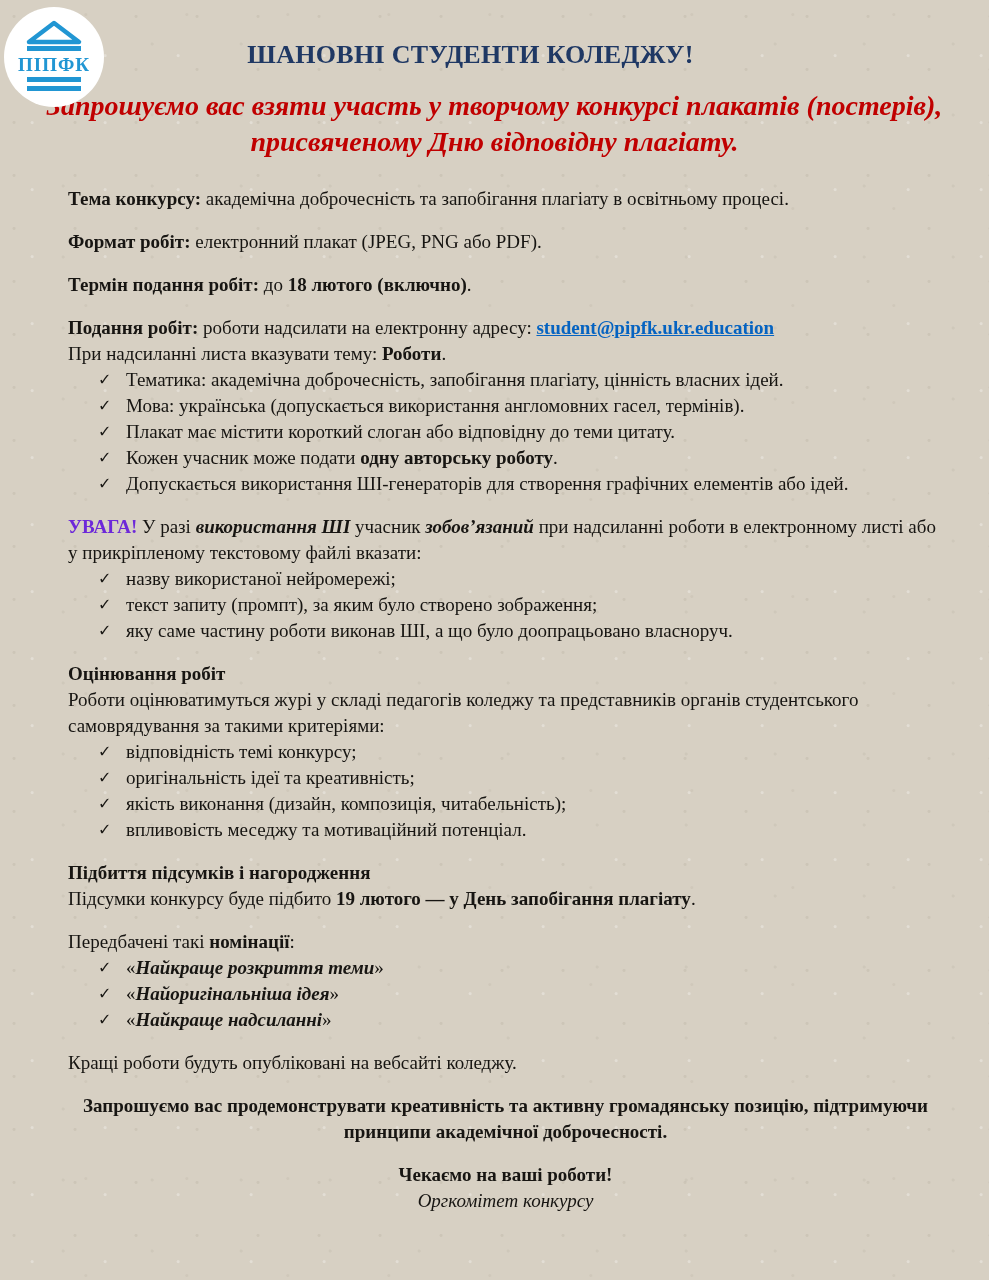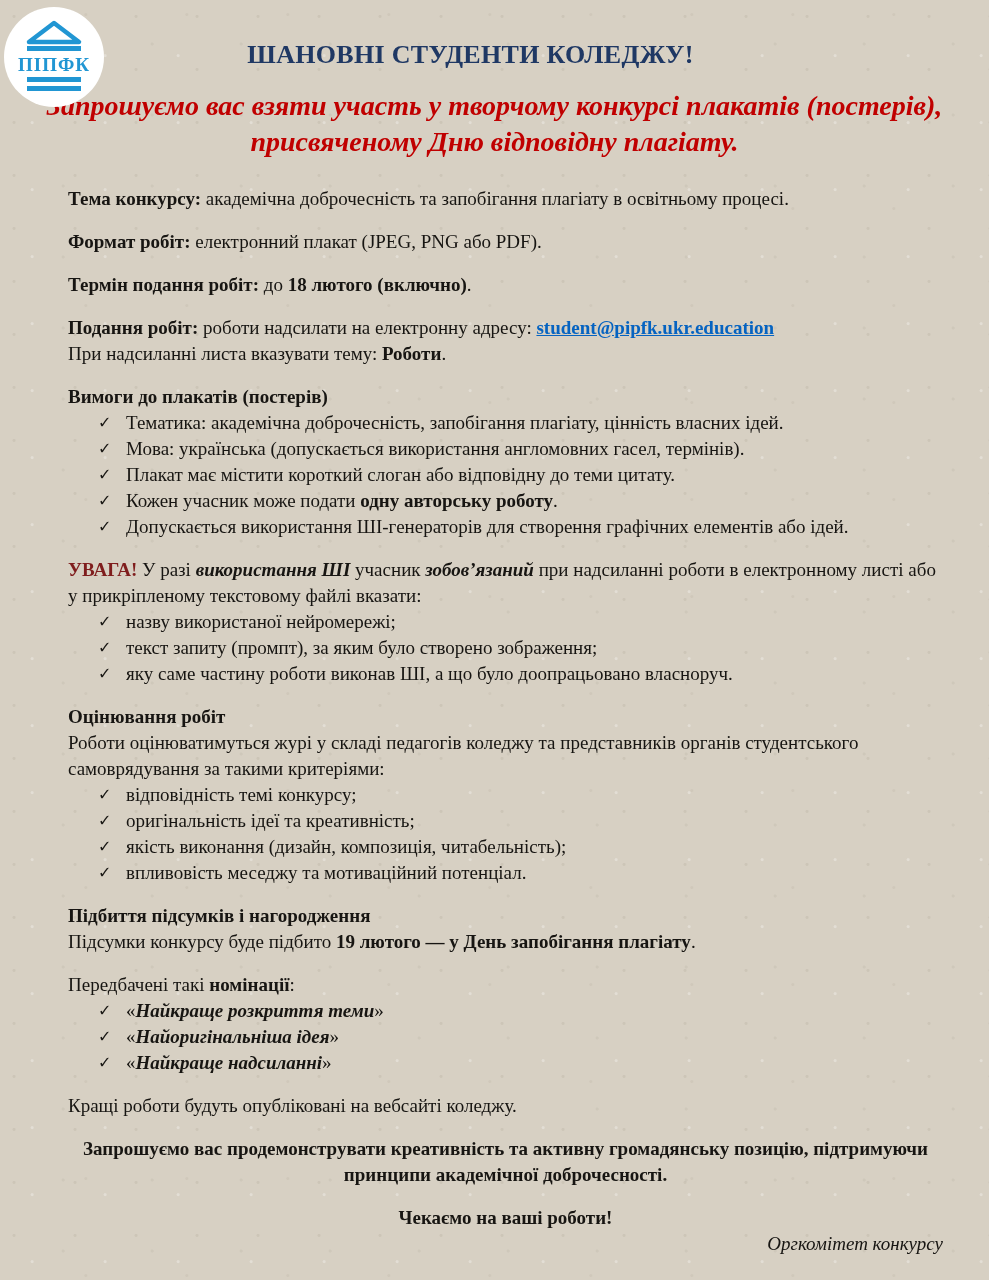--- a/index.html
+++ b/index.html
@@ -26,21 +26,21 @@
     margin-top:20px;text-align:center;
     font-weight:bold;font-style:italic;font-size:28px;line-height:36px;
   }
   .content{
     margin-top:26px;padding:0 46px 0 68px;
     font-size:19px;line-height:26px;
   }
   .para{margin:0;}
   .gap{margin-top:17px;}
   .center{text-align:center;}
-  .right{text-align:right;}
+  .right{text-align:center;}
   .b{font-weight:bold;}
   .i{font-style:italic;}
   a.link{font-weight:bold;text-decoration:underline;cursor:pointer;}
   .bullets{margin:0;}
   .bullet-row{display:flex;padding-left:30px;}
   .check{
     flex:none;width:28px;
     font-family:"DejaVu Sans", sans-serif;
     font-size:16px;
   }
@@ -66,21 +66,20 @@
   <div>Запрошуємо вас взяти участь у творчому конкурсі плакатів (постерів),</div>
   <div>присвяченому Дню відповідну плагіату.</div>
 </div>
 
 <div class="content">
     <div class="para"><span class="b">Тема конкурсу: </span><span>академічна доброчесність та запобігання плагіату в освітньому процесі.</span></div>
     <div class="para gap"><span class="b">Формат робіт: </span><span>електронний плакат (JPEG, PNG або PDF).</span></div>
     <div class="para gap"><span class="b">Термін подання робіт: </span><span>до </span><span class="b">18 лютого (включно)</span><span>.</span></div>
     <div class="para gap"><span class="b">Подання робіт: </span><span>роботи надсилати на електронну адресу: </span><a class="b link" style="color: rgb(5, 99, 193);">student@pipfk.ukr.education</a></div>
     <div class="para"><span>При надсиланні листа вказувати тему: </span><span class="b">Роботи</span><span>.</span></div>
-    <div class="para gap"><span class="b">Вимоги до плакатів (постерів)</span></div>
     <div class="bullets">
       <div class="bullet-row">
         <span class="check">✓</span>
         <span class="btxt"><span>Тематика: академічна доброчесність, запобігання плагіату, цінність власних ідей.</span></span>
       </div>
       <div class="bullet-row">
         <span class="check">✓</span>
         <span class="btxt"><span>Мова: українська (допускається використання англомовних гасел, термінів).</span></span>
       </div>
       <div class="bullet-row">
@@ -89,21 +88,21 @@
       </div>
       <div class="bullet-row">
         <span class="check">✓</span>
         <span class="btxt"><span>Кожен учасник може подати </span><span class="b">одну авторську роботу</span><span>.</span></span>
       </div>
       <div class="bullet-row">
         <span class="check">✓</span>
         <span class="btxt"><span>Допускається використання ШІ-генераторів для створення графічних елементів або ідей.</span></span>
       </div>
     </div>
-    <div class="para gap"><span class="b" style="color: #7f1d1d;">УВАГА!</span><span> У разі </span><span class="b i">використання ШІ</span><span> учасник </span><span class="b i">зобов’язаний</span><span> при надсиланні роботи в електронному листі або у прикріпленому текстовому файлі вказати:</span></div>
+    <div class="para gap"><span class="b" style="color: #6d28d9;">УВАГА!</span><span> У разі </span><span class="b i">використання ШІ</span><span> учасник </span><span class="b i">зобов’язаний</span><span> при надсиланні роботи в електронному листі або у прикріпленому текстовому файлі вказати:</span></div>
     <div class="bullets">
       <div class="bullet-row">
         <span class="check">✓</span>
         <span class="btxt"><span>назву використаної нейромережі;</span></span>
       </div>
       <div class="bullet-row">
         <span class="check">✓</span>
         <span class="btxt"><span>текст запиту (промпт), за яким було створено зображення;</span></span>
       </div>
       <div class="bullet-row">

